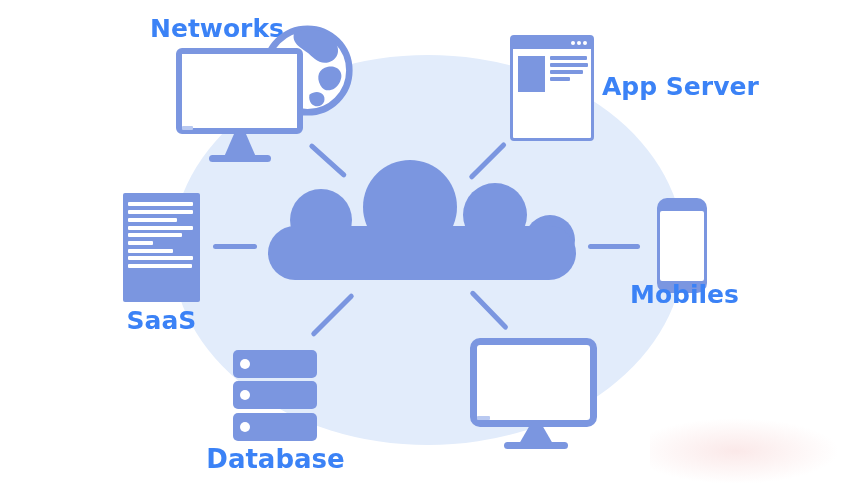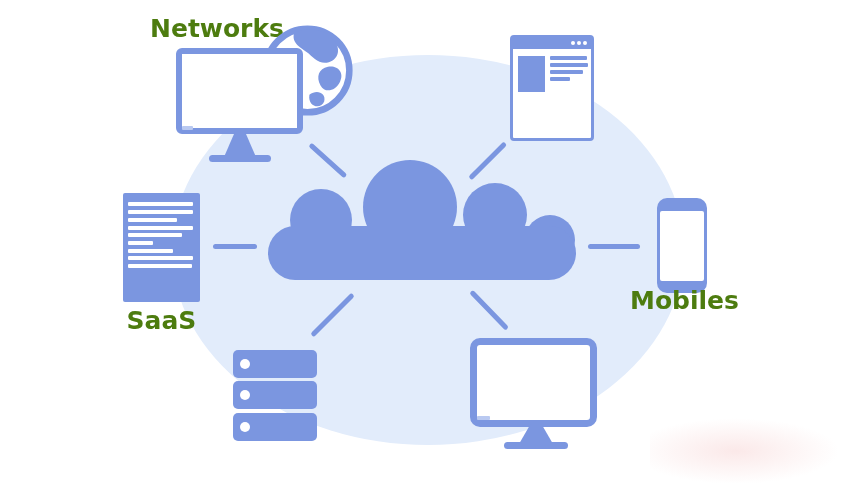--- a/index.html
+++ b/index.html
@@ -42,29 +42,29 @@
   .cloud .b3{left:197px;top:27px;width:64px;height:64px;}
   .cloud .b4{left:259px;top:59px;width:50px;height:50px;}
   .cloud .base{position:absolute;left:2px;top:70px;width:308px;height:54px;background:#7b96e0;border-radius:27px;}
   .cloud .saas{
     position:absolute;left:0;top:33px;width:100%;text-align:center;
     color:#ffffff;font-size:63px;font-weight:bold;letter-spacing:0px;line-height:1.05;
   }
 
   
   .lbl{
-    position:absolute;color:#4d7c0f;font-weight:bold;font-size:25px;
+    position:absolute;color:#3b82f6;font-weight:bold;font-size:25px;
     letter-spacing:0px;white-space:nowrap;
   }
   .lbl-networks{left:150px;top:14px;}
   .lbl-appserver{left:602px;top:72px;}
   .lbl-codes{left:123px;top:306px;width:77px;text-align:center;}
   .lbl-database{left:203px;top:444px;width:145px;text-align:center;font-size:26px;}
   .lbl-pcs{left:480px;top:446px;width:107px;text-align:center;font-size:27px;}
-  .lbl-mobiles{left:630px;top:286px;width:101px;text-align:center;}
+  .lbl-mobiles{left:630px;top:280px;width:101px;text-align:center;}
 
   
   .monitor{position:absolute;background:#ffffff;border:6px solid #7b96e0;box-sizing:border-box;}
   .mon-networks{left:176px;top:48px;width:127px;height:86px;border-radius:6px;}
   .mon-pcs{left:470px;top:338px;width:127px;height:89px;border-width:7px;border-radius:10px;}
   .bezel-dash{position:absolute;background:#b9c9f1;border-radius:1px;}
   .dash-networks{left:182px;top:126px;width:11px;height:4px;}
   .dash-pcs{left:477px;top:416px;width:13px;height:4px;}
   .stand{position:absolute;background:#7b96e0;}
   .stand-trap{clip-path:polygon(34% 0%, 66% 0%, 100% 100%, 0% 100%);}
@@ -146,20 +146,21 @@
     <div class="titlebar"></div>
     <div class="dot d1"></div>
     <div class="dot d2"></div>
     <div class="dot d3"></div>
     <div class="imgblock"></div>
     <div class="wline wl1"></div>
     <div class="wline wl2"></div>
     <div class="wline wl3"></div>
     <div class="wline wl4"></div>
   </div>
+  <div class="lbl lbl-appserver">App Server</div>
 
   <div class="doc">
     <div class="cline c1"></div>
     <div class="cline c2"></div>
     <div class="cline c3"></div>
     <div class="cline c4"></div>
     <div class="cline c5"></div>
     <div class="cline c6"></div>
     <div class="cline c7"></div>
     <div class="cline c8"></div>
@@ -182,20 +183,21 @@
 
   <div class="db-bar db1">
     <div class="led"></div>
   </div>
   <div class="db-bar db2">
     <div class="led"></div>
   </div>
   <div class="db-bar db3">
     <div class="led"></div>
   </div>
+  <div class="lbl lbl-database">Database</div>
 
   <div class="monitor mon-pcs"></div>
   <div class="bezel-dash dash-pcs"></div>
   <div class="stand stand-trap stand-pcs"></div>
   <div class="stand base-pcs"></div>
 
   <div class="wm"></div>
 
 </div>
 

